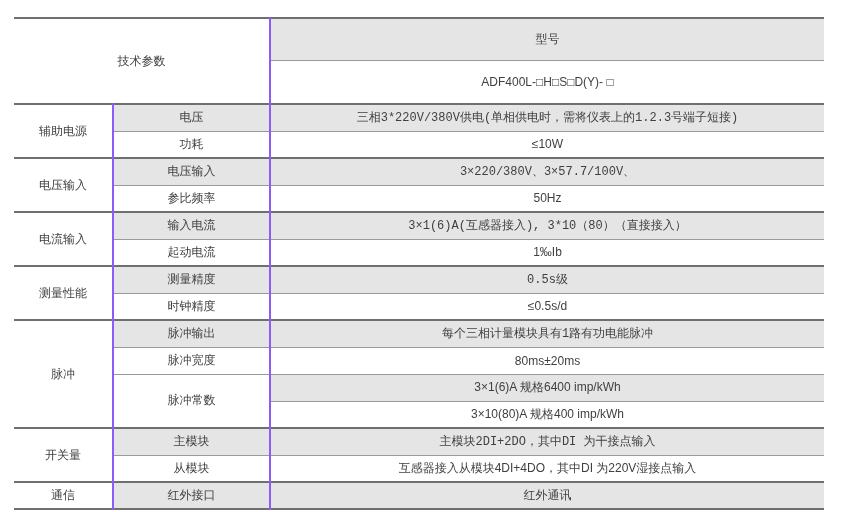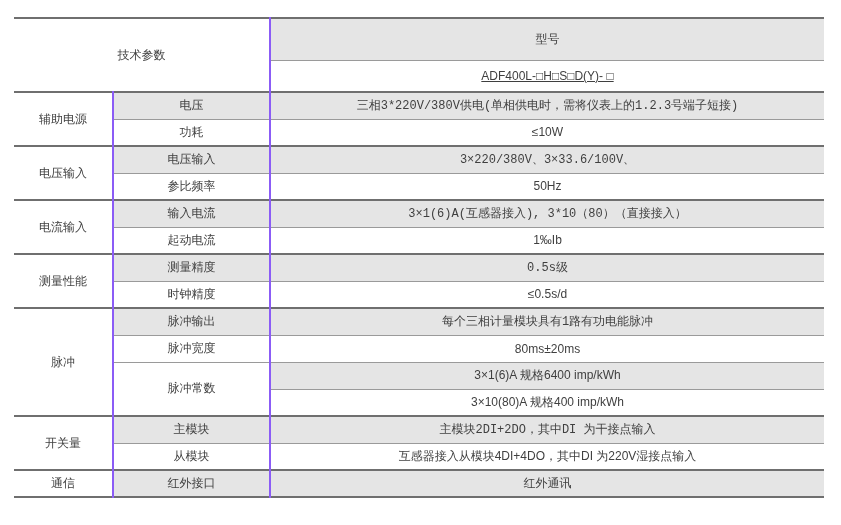--- a/index.html
+++ b/index.html
@@ -31,21 +31,21 @@
     padding:0 4px;
     overflow:hidden;
     white-space:nowrap;
   }
   .spec-table td.c1{border-left:none;}
   .spec-table td.c3{border-right:none;}
   .spec-table tr.gstart td{border-top:2px solid #6f6f6f;font-family:Liberation Mono, monospace;}
   .spec-table tr.hr1 td{border-top:none;}
   .fill{background:#e5e5e5;}
   tr.hr1{height:42px;}
-  tr.hr2{height:32px;text-decoration:underline;}
+  tr.hr2{height:44px;}
   tr.dr{height:27px;}
 </style>
 </head>
 <body>
 
 <table class="spec-table">
   <colgroup>
     <col style="width:99px">
     <col style="width:157px">
     <col style="width:554px">
@@ -66,21 +66,21 @@
     <td class="c3 fill">三相3*220V/380V供电(单相供电时，需将仪表上的1.2.3号端子短接)</td>
   </tr>
   <tr class="dr">
     <td class="c2">功耗</td>
     <td class="c3">≤10W</td>
   </tr>
 
   <tr class="dr gstart">
     <td class="c1" rowspan="2">电压输入</td>
     <td class="c2 fill">电压输入</td>
-    <td class="c3 fill">3×220/380V、3×33.6/100V、</td>
+    <td class="c3 fill">3×220/380V、3×57.7/100V、</td>
   </tr>
   <tr class="dr">
     <td class="c2">参比频率</td>
     <td class="c3">50Hz</td>
   </tr>
 
   <tr class="dr gstart">
     <td class="c1" rowspan="2">电流输入</td>
     <td class="c2 fill">输入电流</td>
     <td class="c3 fill">3×1(6)A(互感器接入), 3*10（80）（直接接入）</td>

